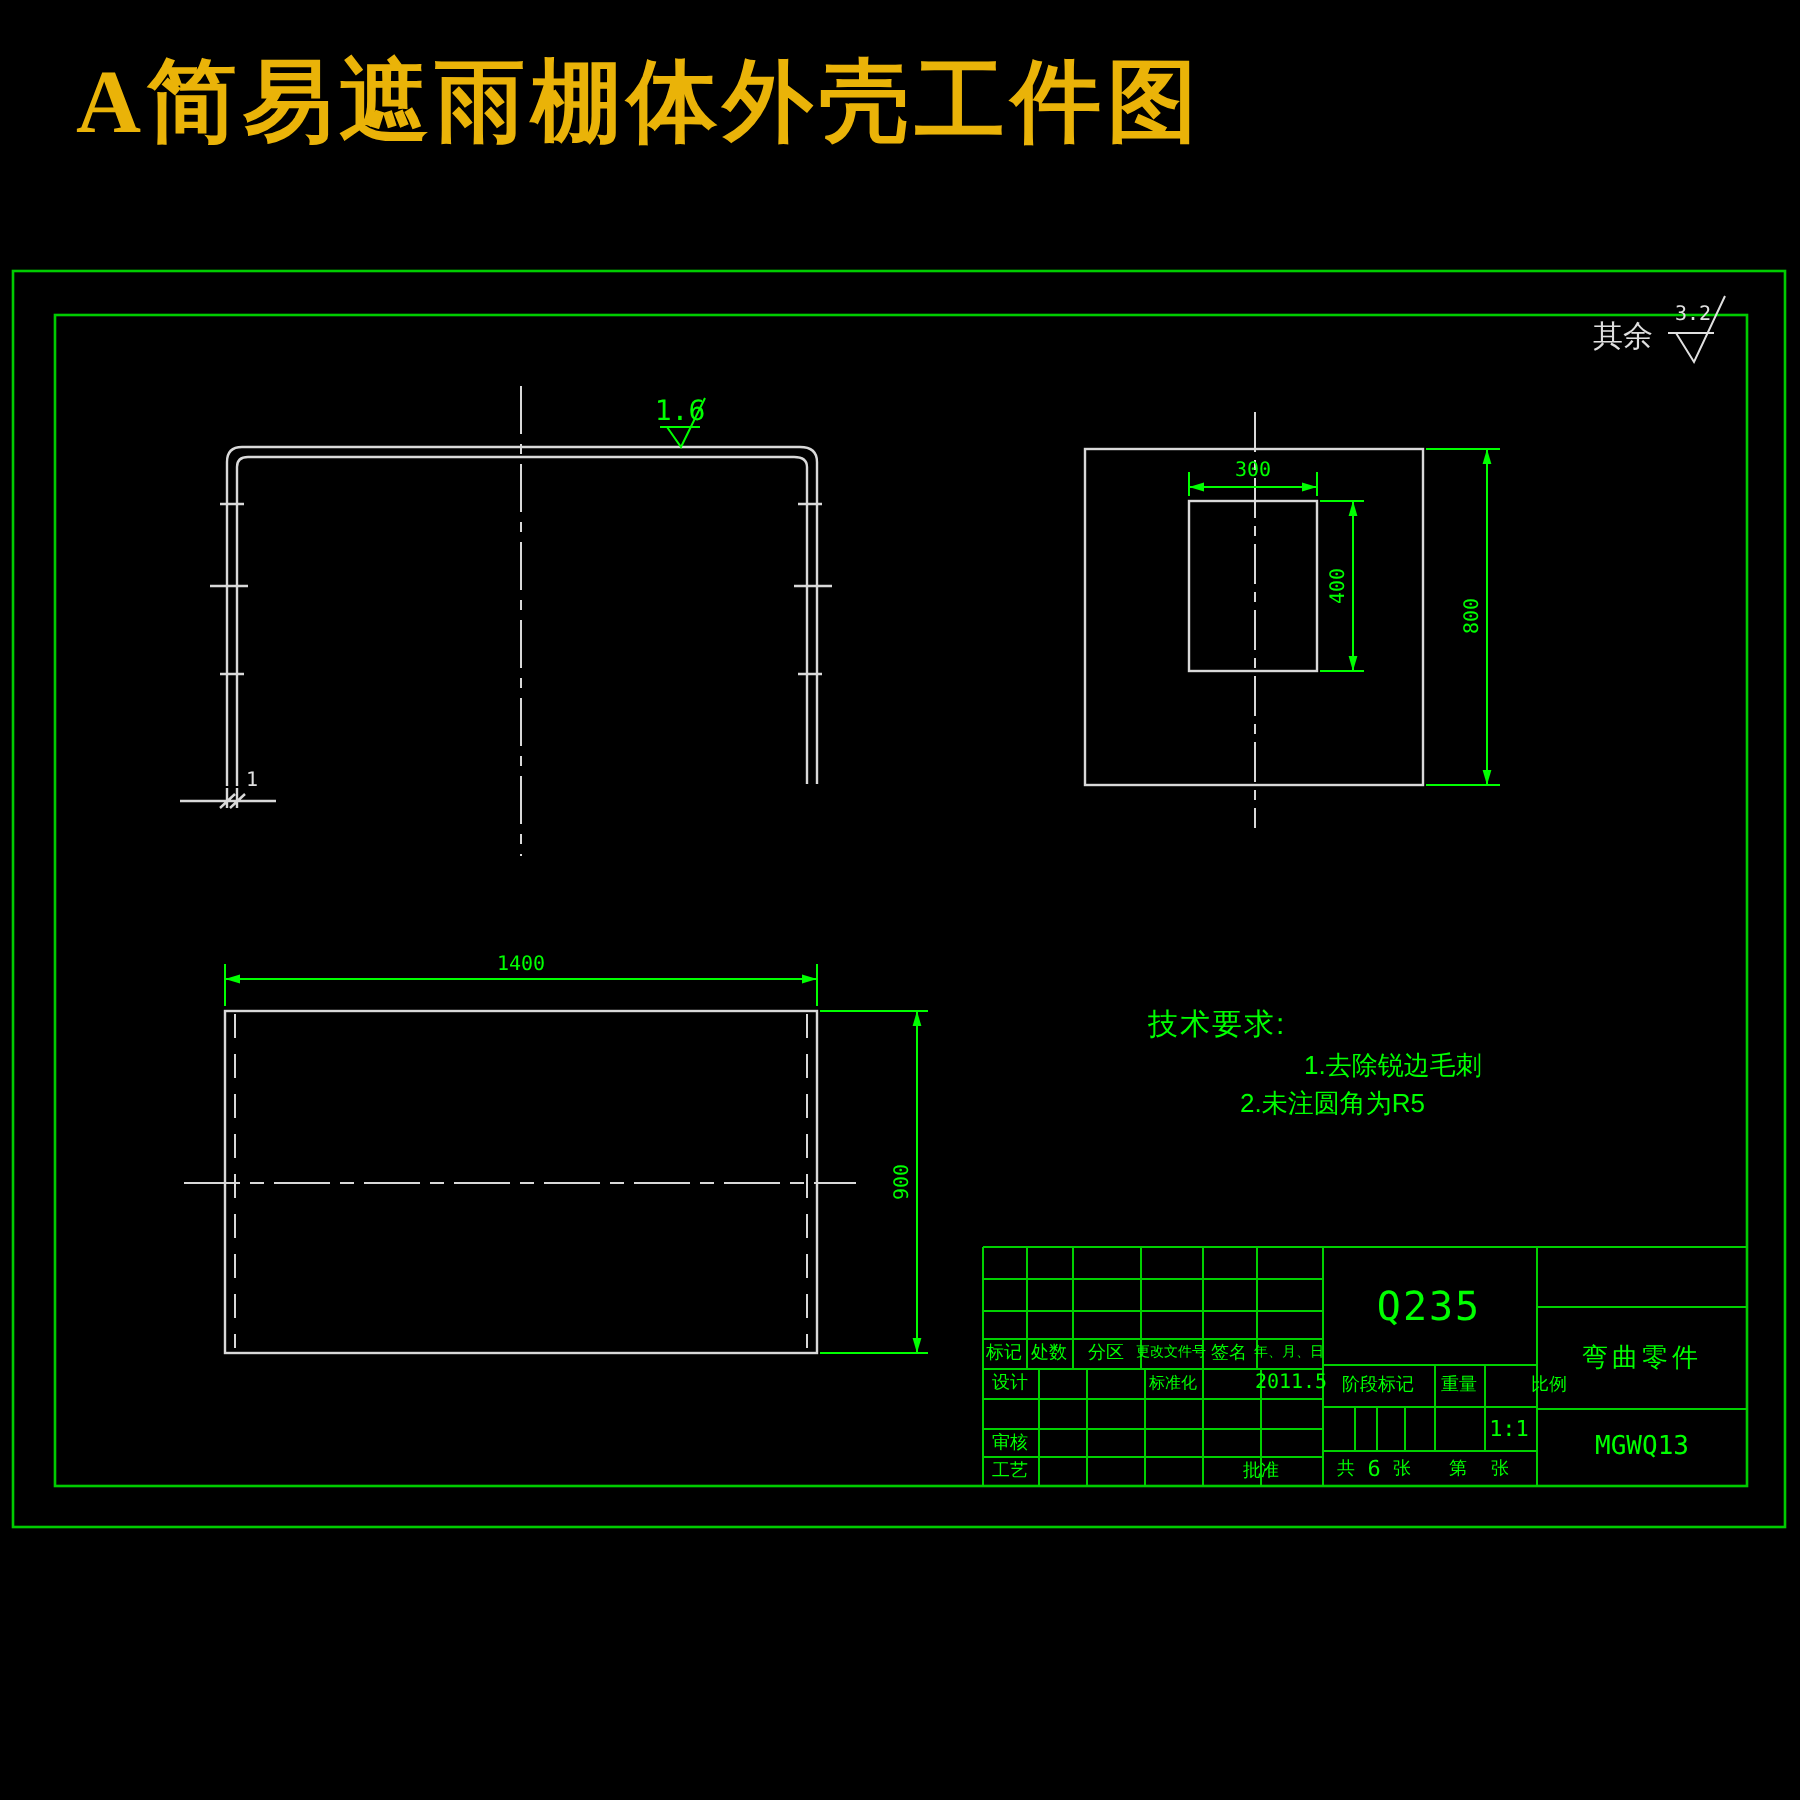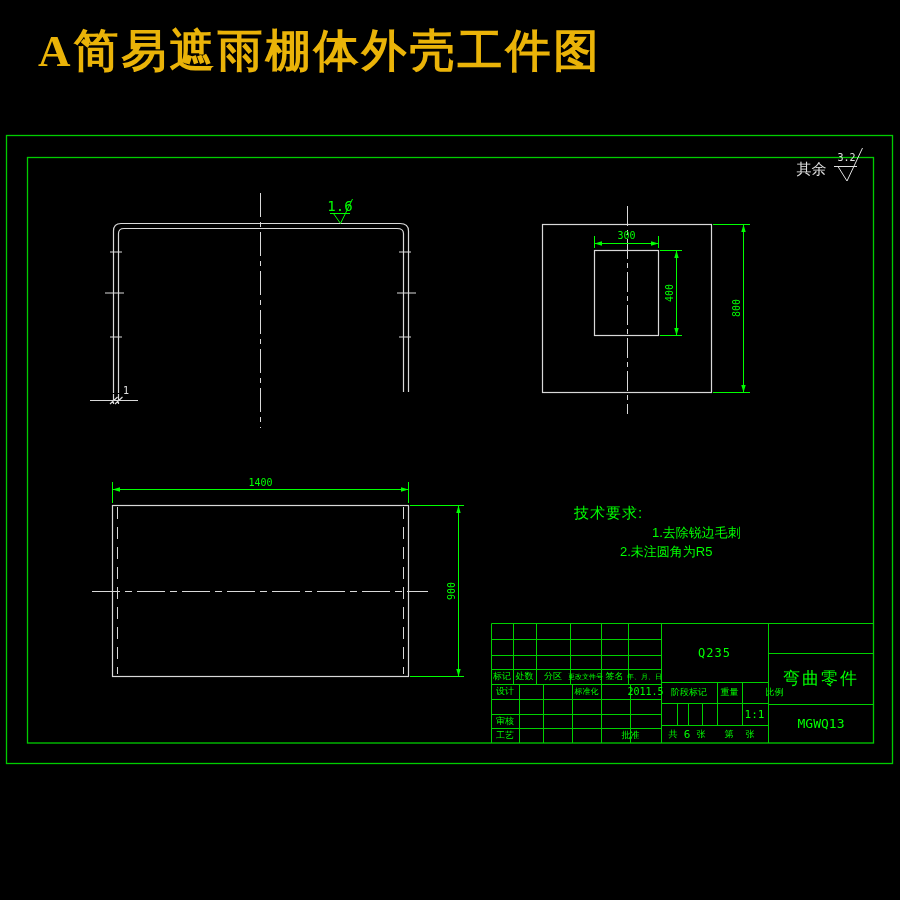--- a/index.html
+++ b/index.html
@@ -110,28 +110,28 @@
   <div class="t" style="left:601px;top:669px;width:27px;height:15px;">签名</div>
   <div class="t tiny" style="left:628px;top:669px;width:33px;height:15px;">年、月、日</div>
 
   <div class="t" style="left:491px;top:684px;width:28px;height:15px;">设计</div>
   <div class="t" style="left:572px;top:684px;width:29px;height:15px;font-size:8px;">标准化</div>
   <div class="t mono" style="left:630px;top:684px;width:31px;height:15px;font-size:10px;">2011.5</div>
   <div class="t" style="left:491px;top:714px;width:28px;height:14px;">审核</div>
   <div class="t" style="left:491px;top:728px;width:28px;height:15px;">工艺</div>
   <div class="t" style="left:572px;top:728px;width:29px;height:15px;padding-left:44px;">批准</div>
 
-  <div class="t mono" style="left:661px;top:623px;width:107px;height:59px;font-size:12px;letter-spacing:1px;">Q235</div>
+  <div class="t mono" style="left:661px;top:623px;width:107px;height:59px;font-size:20px;letter-spacing:1px;">Q235</div>
   <div class="t" style="left:661px;top:682px;width:56px;height:21px;">阶段标记</div>
   <div class="t" style="left:717px;top:682px;width:25px;height:21px;">重量</div>
   <div class="t" style="left:742px;top:682px;width:25px;height:21px;padding-left:20px;">比例</div>
   <div class="t mono" style="left:742px;top:703px;width:25px;height:22px;font-size:11px;">1:1</div>
 
   <div class="t" style="left:666px;top:725px;width:14px;height:18px;">共</div>
   <div class="t mono" style="left:681px;top:725px;width:12px;height:18px;font-size:11px;">6</div>
   <div class="t" style="left:694px;top:725px;width:14px;height:18px;">张</div>
   <div class="t" style="left:722px;top:725px;width:14px;height:18px;">第</div>
   <div class="t" style="left:743px;top:725px;width:14px;height:18px;">张</div>
 
-  <div class="t" style="left:768px;top:653px;width:106px;height:51px;font-size:17px;letter-spacing:2px;">弯曲零件</div>
+  <div class="t" style="left:768px;top:653px;width:106px;height:51px;font-size:13px;letter-spacing:2px;">弯曲零件</div>
   <div class="t mono" style="left:768px;top:704px;width:106px;height:39px;font-size:13px;">MGWQ13</div>
 
 </div>
 
 </body></html>

